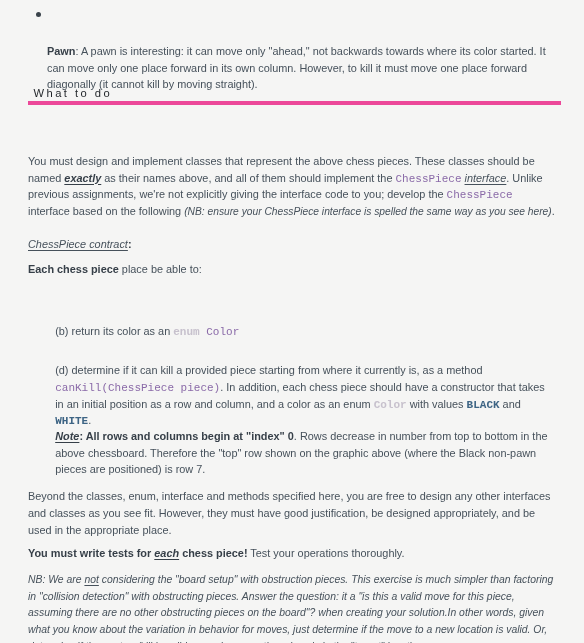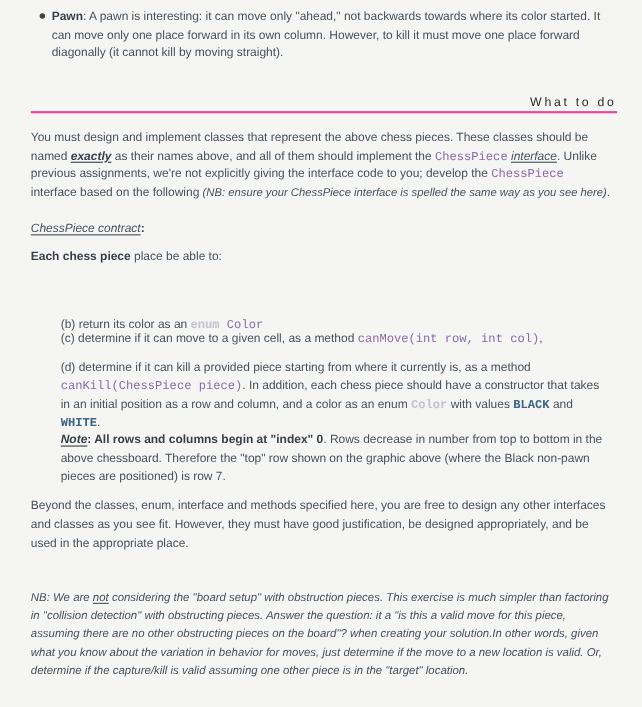--- a/index.html
+++ b/index.html
@@ -7,34 +7,34 @@
   body {
     width:584px; height:643px; overflow:hidden;
     background:#f5f5f4;
     font-family:"Liberation Sans", sans-serif;
     font-size:10.9px;
     color:#46515b;
     -webkit-font-smoothing:antialiased;
     text-rendering:optimizeLegibility;
   }
   .page { position:relative; width:584px; height:643px; transform:translateZ(0); }
-  .blk { position:absolute; line-height:16.7px; }
+  .blk { position:absolute; line-height:16.7px;margin-top:36px; }
   b, strong { color:#363f48; font-weight:bold; }
   .u { text-decoration:underline; text-underline-offset:1.6px; text-decoration-thickness:1px;font-style:italic; }
   .code { font-family:"Liberation Mono", monospace; font-weight:normal; font-size:11px; line-height:14px; color:#8a6aa8; }
   .code-kw { font-family:"Liberation Mono", monospace; font-weight:bold; font-size:11px; line-height:14px; color:#c7c1cd; }
   .code-blue { font-family:"Liberation Mono", monospace; font-weight:bold; font-size:11px; line-height:14px; color:#3d6484; }
   em, i { font-style:italic; font-size:0.94em; }
   .it { font-style:italic; font-size:10.4px; }
   .nowrap { white-space:nowrap; }
   .bullet { position:absolute; left:35.5px; top:12.2px; width:5.1px; height:5.1px; border-radius:50%; background:#3a434b; }
   .h2 {
     position:absolute; left:28px; top:85.6px; width:527px;
     font-size:11.2px; letter-spacing:2.45px; color:#1f2327; font-weight:normal;
-    border-bottom:2px solid #ec4899; padding:0 0 1.0px 5.5px; line-height:14px;text-align:right;
+    border-bottom:4px solid #ec4899; padding:0 0 1.0px 5.5px; line-height:14px;
   }
 </style>
 </head>
 <body>
 
 <div class="page">
 
   <div class="bullet"></div>
   <div class="blk" style="left:47px; top:6.8px; width:507px;"><b>Pawn</b><span>: A pawn is interesting: it can move only "ahead," not backwards towards where its color started. It can move only one place forward in its own column. However, to kill it must move one place forward diagonally (it cannot kill by moving straight).</span></div>
 
@@ -42,24 +42,24 @@
 
   <div class="blk" style="left:28px; top:116.8px; width:528px;"><span>You must design and implement classes that represent the above chess pieces. These classes should be named </span><b class="u">exactly</b><span> as their names above, and all of them should implement the </span><span class="code">ChessPiece</span> <span class="u">interface</span><span>. Unlike previous assignments, we're not explicitly giving the interface code to you; develop the </span><span class="code">ChessPiece</span><span> interface based on the following </span><em>(NB: ensure your ChessPiece interface is spelled the same way as you see here)</em><span>.</span></div>
 
   <div class="blk" style="left:28px; top:199.9px; width:520px;"><span class="u">ChessPiece contract</span><b>:</b></div>
 
   <div class="blk" style="left:28px; top:225.2px; width:520px;"><b>Each chess piece</b><span> place be able to:</span></div>
 
 
   <div class="blk" style="left:55.2px; top:287px; width:500px;"><span>(b) return its color as an </span><span class="code-kw">enum</span><span class="code"> </span><span class="code">Color</span></div>
 
-  <div class="blk" style="left:55.2px; top:300px; width:500px;"><span>(c) determine if it can move to a given cell, as a method </span><span class="code nowrap">canMove(int row, int col)</span><span>,</span></div>
 
   <div class="blk" style="left:55.2px; top:326.3px; width:498px;"><span>(d) determine if it can kill a provided piece starting from where it currently is, as a method </span><span class="code nowrap">canKill(ChessPiece piece)</span><span>. In addition, each chess piece should have a constructor that takes in an initial position as a row and column, and a color as an enum </span><span class="code-kw">Color</span><span> with values </span><span class="code-blue">BLACK</span><span> and </span><span class="code-blue">WHITE</span><span>.</span></div>
 
   <div class="blk" style="left:55.2px; top:391.9px; width:498px;"><b class="u">Note</b><b>: All rows and columns begin at "index" 0</b><span>. Rows decrease in number from top to bottom in the above chessboard. Therefore the "top" row shown on the graphic above (where the Black non-pawn pieces are positioned) is row 7.</span></div>
 
   <div class="blk" style="left:28px; top:452.3px; width:527px;">Beyond the classes, enum, interface and methods specified here, you are free to design any other interfaces and classes as you see fit. However, they must have good justification, be designed appropriately, and be used in the appropriate place.</div>
 
+  <div class="blk" style="left:28px; top:508.7px; width:527px;"><b>You must write tests for </b><b class="u">each</b><b> chess piece!</b><span> Test your operations thoroughly.</span></div>
 
   <div class="blk it" style="left:28px; top:535.9px; width:527px;"><span>NB: We are </span><span class="u">not</span><span> considering the "board setup" with obstruction pieces. This exercise is much simpler than factoring in "collision detection" with obstructing pieces. Answer the question: it a "is this a valid move for this piece, assuming there are no other obstructing pieces on the board"? when creating your solution.In other words, given what you know about the variation in behavior for moves, just determine if the move to a new location is valid. Or, determine if the capture/kill is valid assuming one other piece is in the "target" location.</span></div>
 
 </div>
 
 </body></html>

